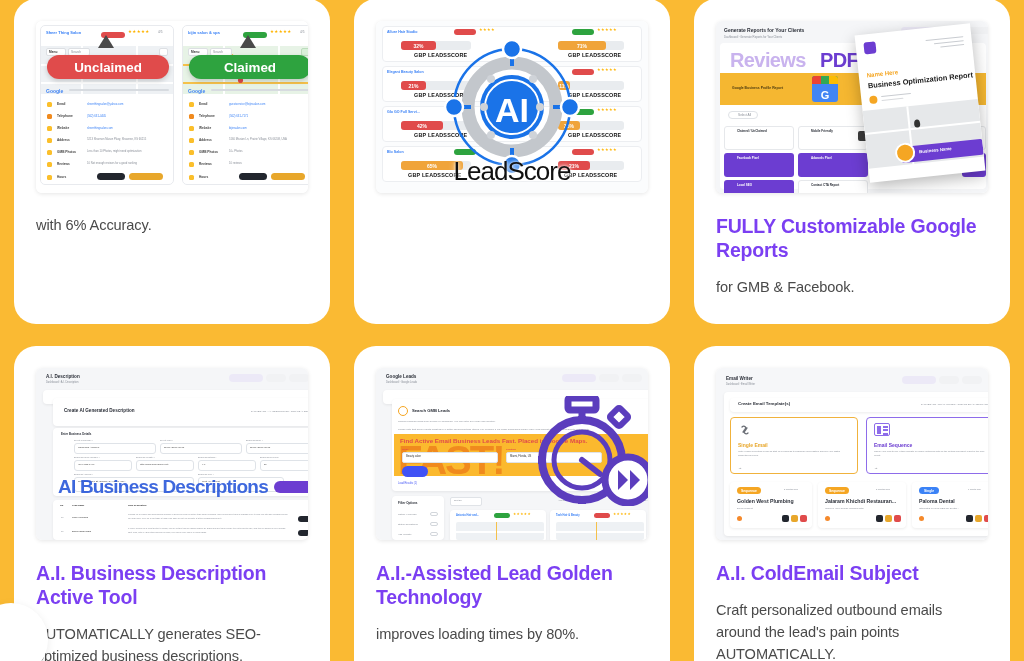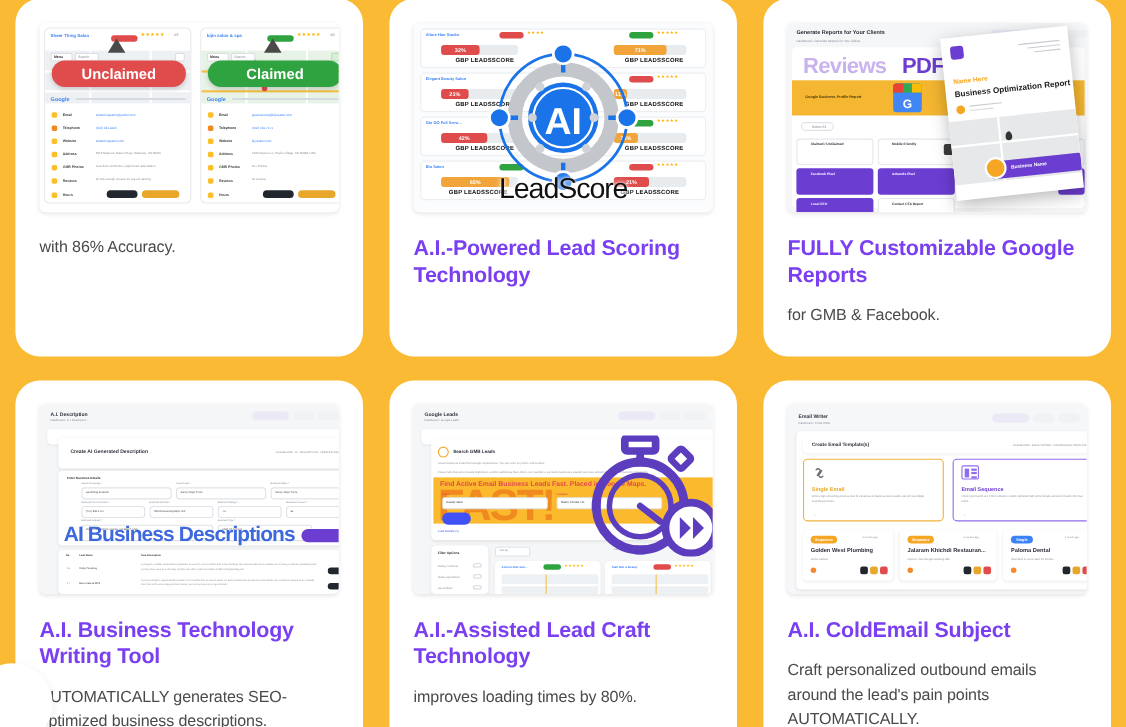--- a/index.html
+++ b/index.html
@@ -273,21 +273,21 @@
           <div class="btnd" style="left:56px;top:147px;width:28px;"></div>
           <div class="btny" style="left:88px;top:147px;width:34px;"></div>
         </div>
 
         <div class="tri" style="left:62px;top:14px;"></div>
         <div class="tri" style="left:204px;top:14px;"></div>
         <div class="bigpill unc" style="left:72px;transform:translateX(-50%);">Unclaimed</div>
         <div class="bigpill cla" style="left:214px;transform:translateX(-50%);">Claimed</div>
       </div>
     </div>
-    <p>with 86% Accuracy.</p>
+    <p>with 6% Accuracy.</p>
   </div>
 
   <div class="card">
     <div class="thumb-wrap">
       <div class="thumb t2">
         <div class="lrow" style="top:5px;"></div>
         <div class="lrow" style="top:45px;"></div>
         <div class="lrow" style="top:85px;"></div>
         <div class="lrow" style="top:125px;"></div>
 
@@ -353,21 +353,20 @@
             <circle cx="54" cy="103" r="4" fill="#cfd3d8"></circle>
             <circle cx="96" cy="103" r="4" fill="#cfd3d8"></circle>
             <circle cx="47" cy="75" r="4" fill="#cfd3d8"></circle>
             <circle cx="103" cy="75" r="4" fill="#cfd3d8"></circle>
             <text x="75" y="90" font-family="Liberation Sans, sans-serif" font-size="34" font-weight="bold" fill="#fff" text-anchor="middle">AI</text>
           </svg>
         </div>
         <div class="ringtxt">LeadScore</div>
       </div>
     </div>
-    <h3>A.I.-Powered Lead Scoring Technology</h3>
   </div>
 
   <div class="card">
     <div class="thumb-wrap">
       <div class="thumb t3">
         <div class="hd" style="left:8px;top:6px;font-size:5px;">Generate Reports for Your Clients</div>
         <div class="txt" style="left:8px;top:14px;font-size:2.8px;">Dashboard   ›   Generate Reports for Your Clients</div>
         <div class="topnav">
           <div class="np" style="left:185px;top:6px;width:36px;background:#ece9f7;"></div>
           <div class="np" style="left:224px;top:6px;width:24px;background:#f0f1f3;"></div>
@@ -495,21 +494,21 @@
         <div class="txt" style="left:92px;top:145px;font-size:2.1px;width:160px;white-space:normal;line-height:1.5;">Looking for a reliable and professional plumber in Denver? Look no further than Colby Plumbing. Our experienced team is available 24/7 to help you with any plumbing needs you may have. Give us a call today at (303) 513-7800 or visit our website at https://colbyplumbing.net/</div>
         <div class="btnd" style="position:absolute;left:262px;top:148px;width:16px;height:6px;border-radius:3px;background:#22262e;"></div>
 
         <div class="txt" style="left:25px;top:162px;font-size:2.3px;">17</div>
         <div class="txt" style="left:36px;top:162px;font-size:2.3px;color:#333;">Barron Barsa DDS</div>
         <div class="txt" style="left:92px;top:159px;font-size:2.1px;width:160px;white-space:normal;line-height:1.5;">If you're looking for a great dentist in Miami, look no further than Dr. Barron Barsa. Dr. Barsa and his team provide top-notch dental care, and they're always up for a friendly chat. Plus, with a 4.8/5 rating and 150 reviews, you can be sure you're in good hands.</div>
         <div class="btnd" style="position:absolute;left:262px;top:162px;width:16px;height:6px;border-radius:3px;background:#22262e;"></div>
 
       </div>
     </div>
-    <h3>A.I. Business Technology Writing Tool</h3>
+    <h3>A.I. Business Description Active Tool</h3>
     <p>AUTOMATICALLY generates SEO-optimized business descriptions.</p>
   </div>
 
   <div class="card row2">
     <div class="thumb-wrap">
       <div class="thumb t5">
         <div class="hd" style="left:10px;top:6px;font-size:4.6px;">Google Leads</div>
         <div class="txt" style="left:10px;top:13px;font-size:2.6px;">Dashboard   ›   Google Leads</div>
         <div class="navpill" style="position:absolute;left:186px;top:6px;width:34px;height:8px;border-radius:4px;background:#ece9f7;"></div>
         <div class="navpill" style="position:absolute;left:223px;top:6px;width:20px;height:8px;border-radius:4px;background:#f1f2f4;"></div>
@@ -579,21 +578,21 @@
             <rect x="2" y="60" width="8" height="8" fill="#5B3DBD"></rect>
             <rect x="82" y="60" width="8" height="8" fill="#5B3DBD"></rect>
             <rect x="42" y="100" width="8" height="8" fill="#5B3DBD"></rect>
             <circle cx="92" cy="84" r="23" fill="#fff" stroke="#5B3DBD" stroke-width="7"></circle>
             <polygon points="82,74 92,84 82,94" fill="#5B3DBD"></polygon>
             <polygon points="94,74 104,84 94,94" fill="#5B3DBD"></polygon>
           </svg>
         </div>
       </div>
     </div>
-    <h3>A.I.-Assisted Lead Craft Technology</h3>
+    <h3>A.I.-Assisted Lead Golden Technology</h3>
     <p>improves loading times by 80%.</p>
   </div>
 
   <div class="card row2">
     <div class="thumb-wrap">
       <div class="thumb t6">
         <div class="hd" style="left:10px;top:8px;font-size:4.6px;">Email Writer</div>
         <div class="txt" style="left:10px;top:15px;font-size:2.6px;">Dashboard   ›   Email Writer</div>
         <div style="position:absolute;left:186px;top:8px;width:34px;height:8px;border-radius:4px;background:#ece9f7;"></div>
         <div style="position:absolute;left:223px;top:8px;width:20px;height:8px;border-radius:4px;background:#f1f2f4;"></div>

